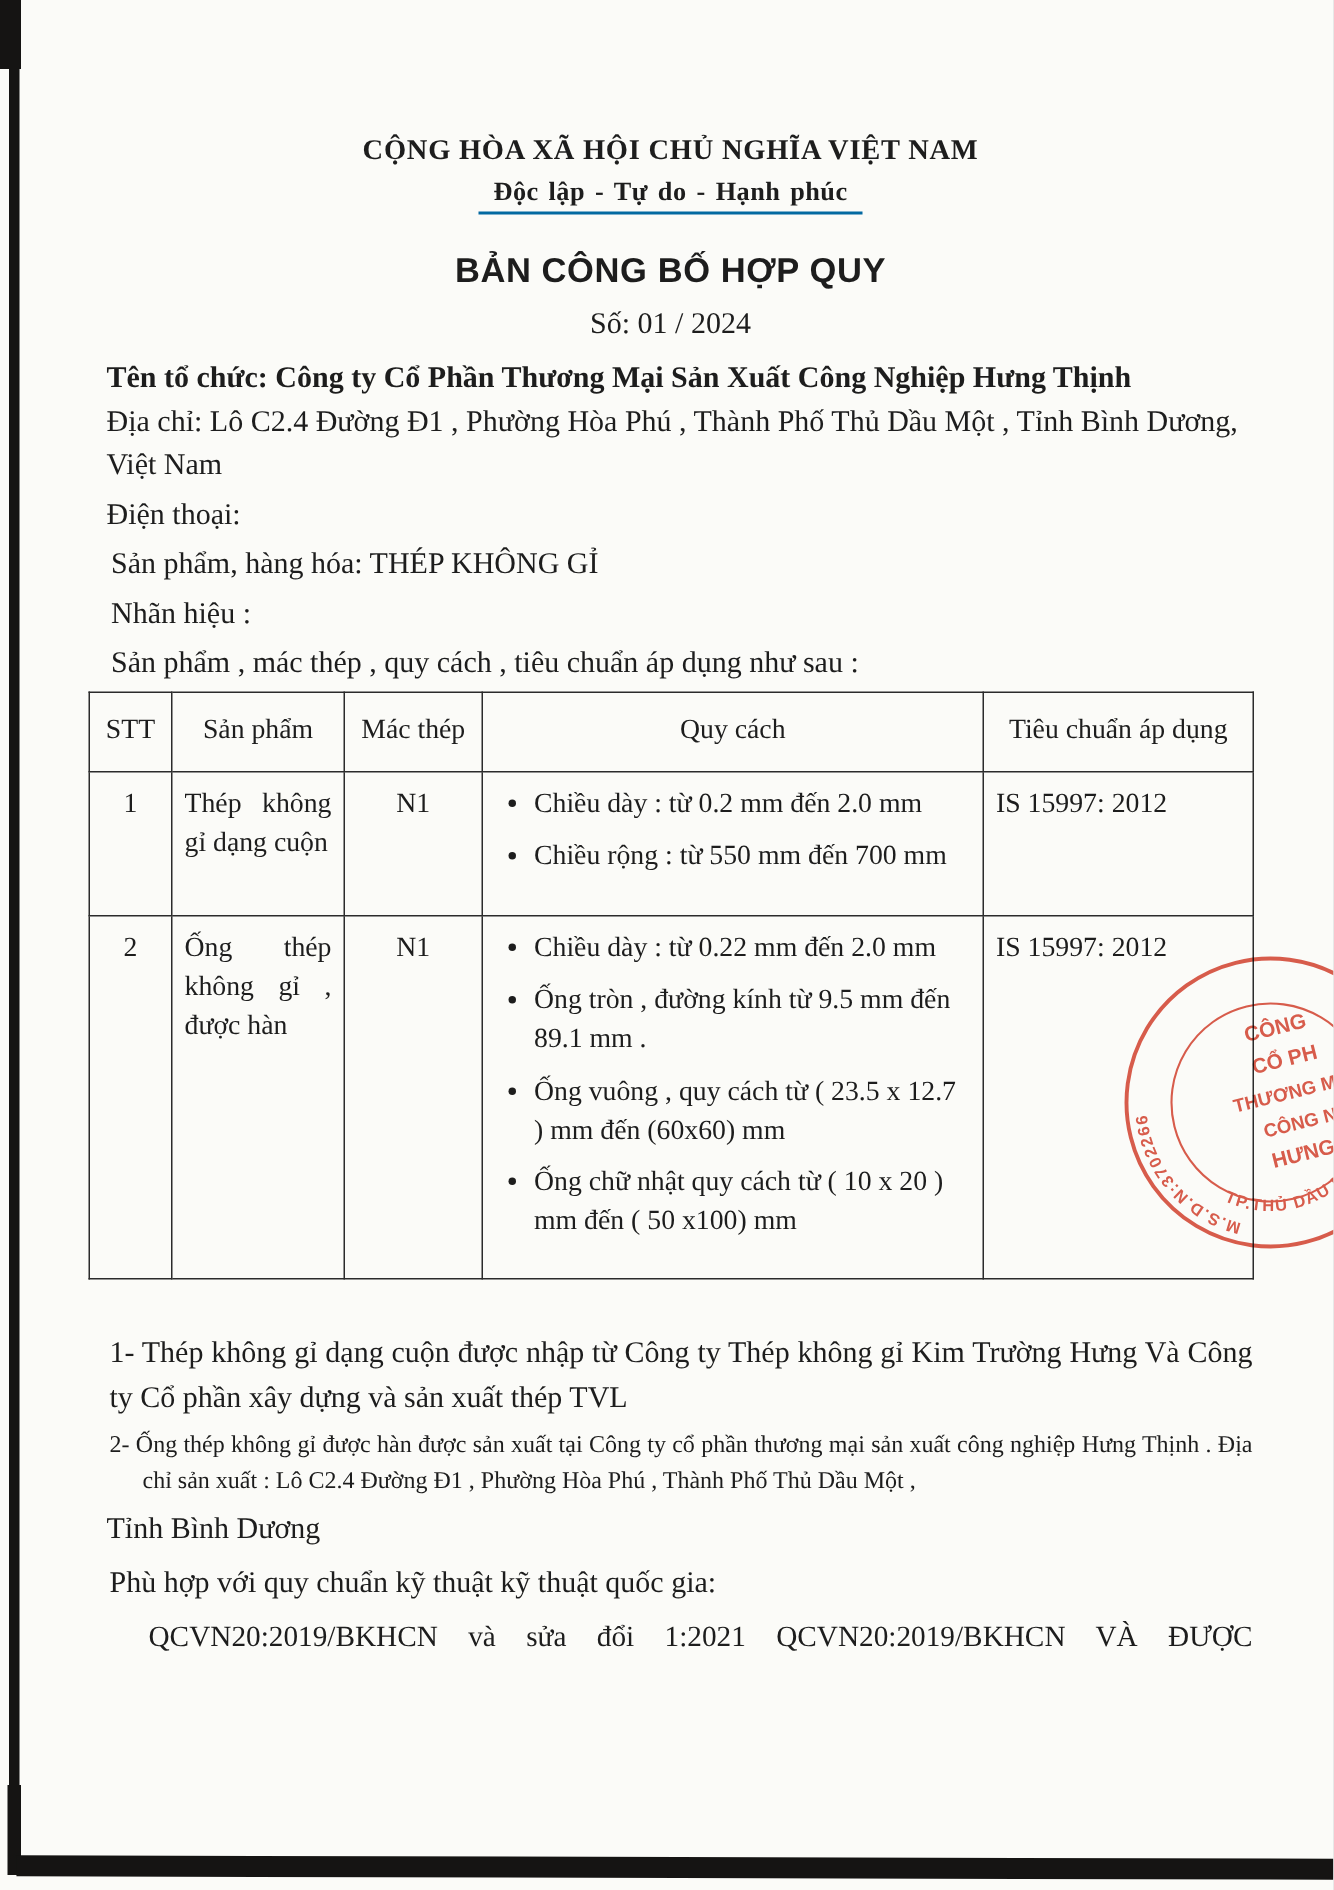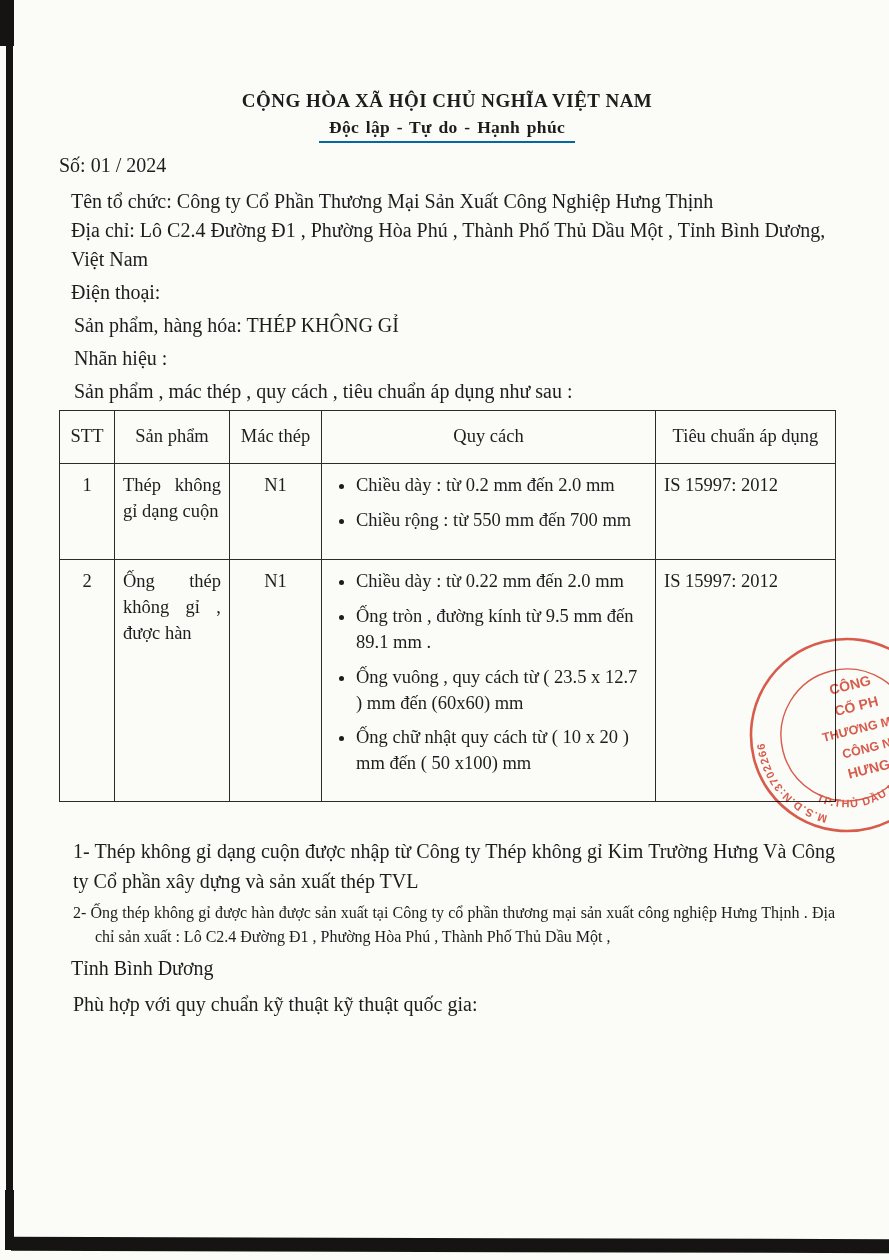--- a/index.html
+++ b/index.html
@@ -16,24 +16,24 @@
   .a-bottom{left:11px;top:1238px;width:878px;height:14px;transform:rotate(0.15deg);}
 
   .content{position:absolute;left:59px;top:66px;width:776px;margin-top:24px;}
   p{margin:0;}
   .national{text-align:center;font-size:19px;font-weight:bold;letter-spacing:.5px;}
   .motto-row{text-align:center;margin-top:5px;}
   .motto{display:inline-block;font-size:17.5px;font-weight:bold;letter-spacing:.3px;word-spacing:2px;
          padding:0 10px 3px;border-bottom:2px solid #0369a1;}
   .doc-title{margin-top:24px;text-align:center;font-family:"Liberation Sans","DejaVu Sans",sans-serif;
              font-size:23px;font-weight:bold;letter-spacing:.4px;}
-  .doc-number{margin-top:11px;font-size:20px;}
+  .doc-number{margin-top:11px;text-align:center;font-size:20px;}
 
   .para{font-size:20px;line-height:1.45;}
-  .mt10{margin-top:10px;}
+  .mt10{margin-top:10px;font-weight:bold;}
   .mt4{margin-top:4px;}
   .ind1{padding-left:12px;}
   .ind2{padding-left:15px;}
   .bold{font-weight:normal;}
 
   .spec-table{margin-top:4px;width:776px;border-collapse:collapse;table-layout:fixed;padding-left:48px;}
   .w-stt{width:55px;}.w-sp{width:115px;}.w-mt{width:92px;}.w-qc{width:334px;}.w-tc{width:180px;}
   .spec-table th,.spec-table td{
     border:1.2px solid #2b2b2b;font-size:18.5px;font-weight:normal;
     vertical-align:top;padding:9px 8px;line-height:1.4;
@@ -78,20 +78,21 @@
   <div class="artifact a-left2"></div>
   <div class="artifact a-bottom"></div>
 
   <div class="content">
 
     <div class="national">CỘNG HÒA XÃ HỘI CHỦ NGHĨA VIỆT NAM</div>
     <div class="motto-row">
       <span class="motto">Độc lập - Tự do - Hạnh phúc</span>
     </div>
 
+    <div class="doc-title">BẢN CÔNG BỐ HỢP QUY</div>
     <div class="doc-number">Số: 01 / 2024</div>
 
     <p class="para ind1 mt10">Tên tổ chức: Công ty Cổ Phần Thương Mại Sản Xuất Công Nghiệp Hưng Thịnh</p>
     <p class="para ind1">Địa chỉ: Lô C2.4 Đường Đ1 , Phường Hòa Phú , Thành Phố Thủ Dầu Một , Tỉnh Bình Dương, Việt Nam</p>
     <p class="para ind1 mt4">Điện thoại:</p>
     <p class="para ind2 mt4"><span>Sản phẩm, hàng hóa:</span> <span class="bold">THÉP KHÔNG GỈ</span></p>
     <p class="para ind2 mt4">Nhãn hiệu :</p>
     <p class="para ind2 mt4">Sản phẩm , mác thép , quy cách , tiêu chuẩn áp dụng như sau :</p>
 
     <table class="spec-table">
@@ -138,20 +139,21 @@
           </td>
           <td class="c-tc">IS 15997: 2012</td>
         </tr>
       </tbody>
     </table>
 
     <p class="note1">1-  Thép không gỉ dạng cuộn được nhập từ Công ty Thép không gỉ Kim Trường Hưng Và Công ty Cổ phần xây dựng và sản xuất thép TVL</p>
     <p class="note2">2-  Ống thép không gỉ được hàn được sản xuất tại Công ty cổ phần thương mại sản xuất công nghiệp Hưng Thịnh . Địa chỉ sản xuất : Lô C2.4 Đường Đ1 , Phường Hòa Phú , Thành Phố Thủ Dầu Một ,</p>
     <p class="province">Tỉnh Bình Dương</p>
     <p class="conf-intro">Phù hợp với quy chuẩn kỹ thuật kỹ thuật quốc gia:</p>
+    <p class="conf-line1">QCVN20:2019/BKHCN và sửa đổi 1:2021 QCVN20:2019/BKHCN VÀ ĐƯỢC</p>
 
   </div>
 
   <svg class="stamp" width="210" height="210" viewBox="0 0 210 210">
     <g transform="rotate(-14 105 105)">
       <circle class="ring-outer" cx="105" cy="105" r="96"></circle>
       <circle class="ring-inner" cx="105" cy="105" r="66"></circle>
       <defs>
         <path id="arcLeft" d="M 66 178 A 83 83 0 0 1 23 93"></path>
         <path id="arcBottom" d="M 48 150 A 73 73 0 0 0 162 150"></path>

